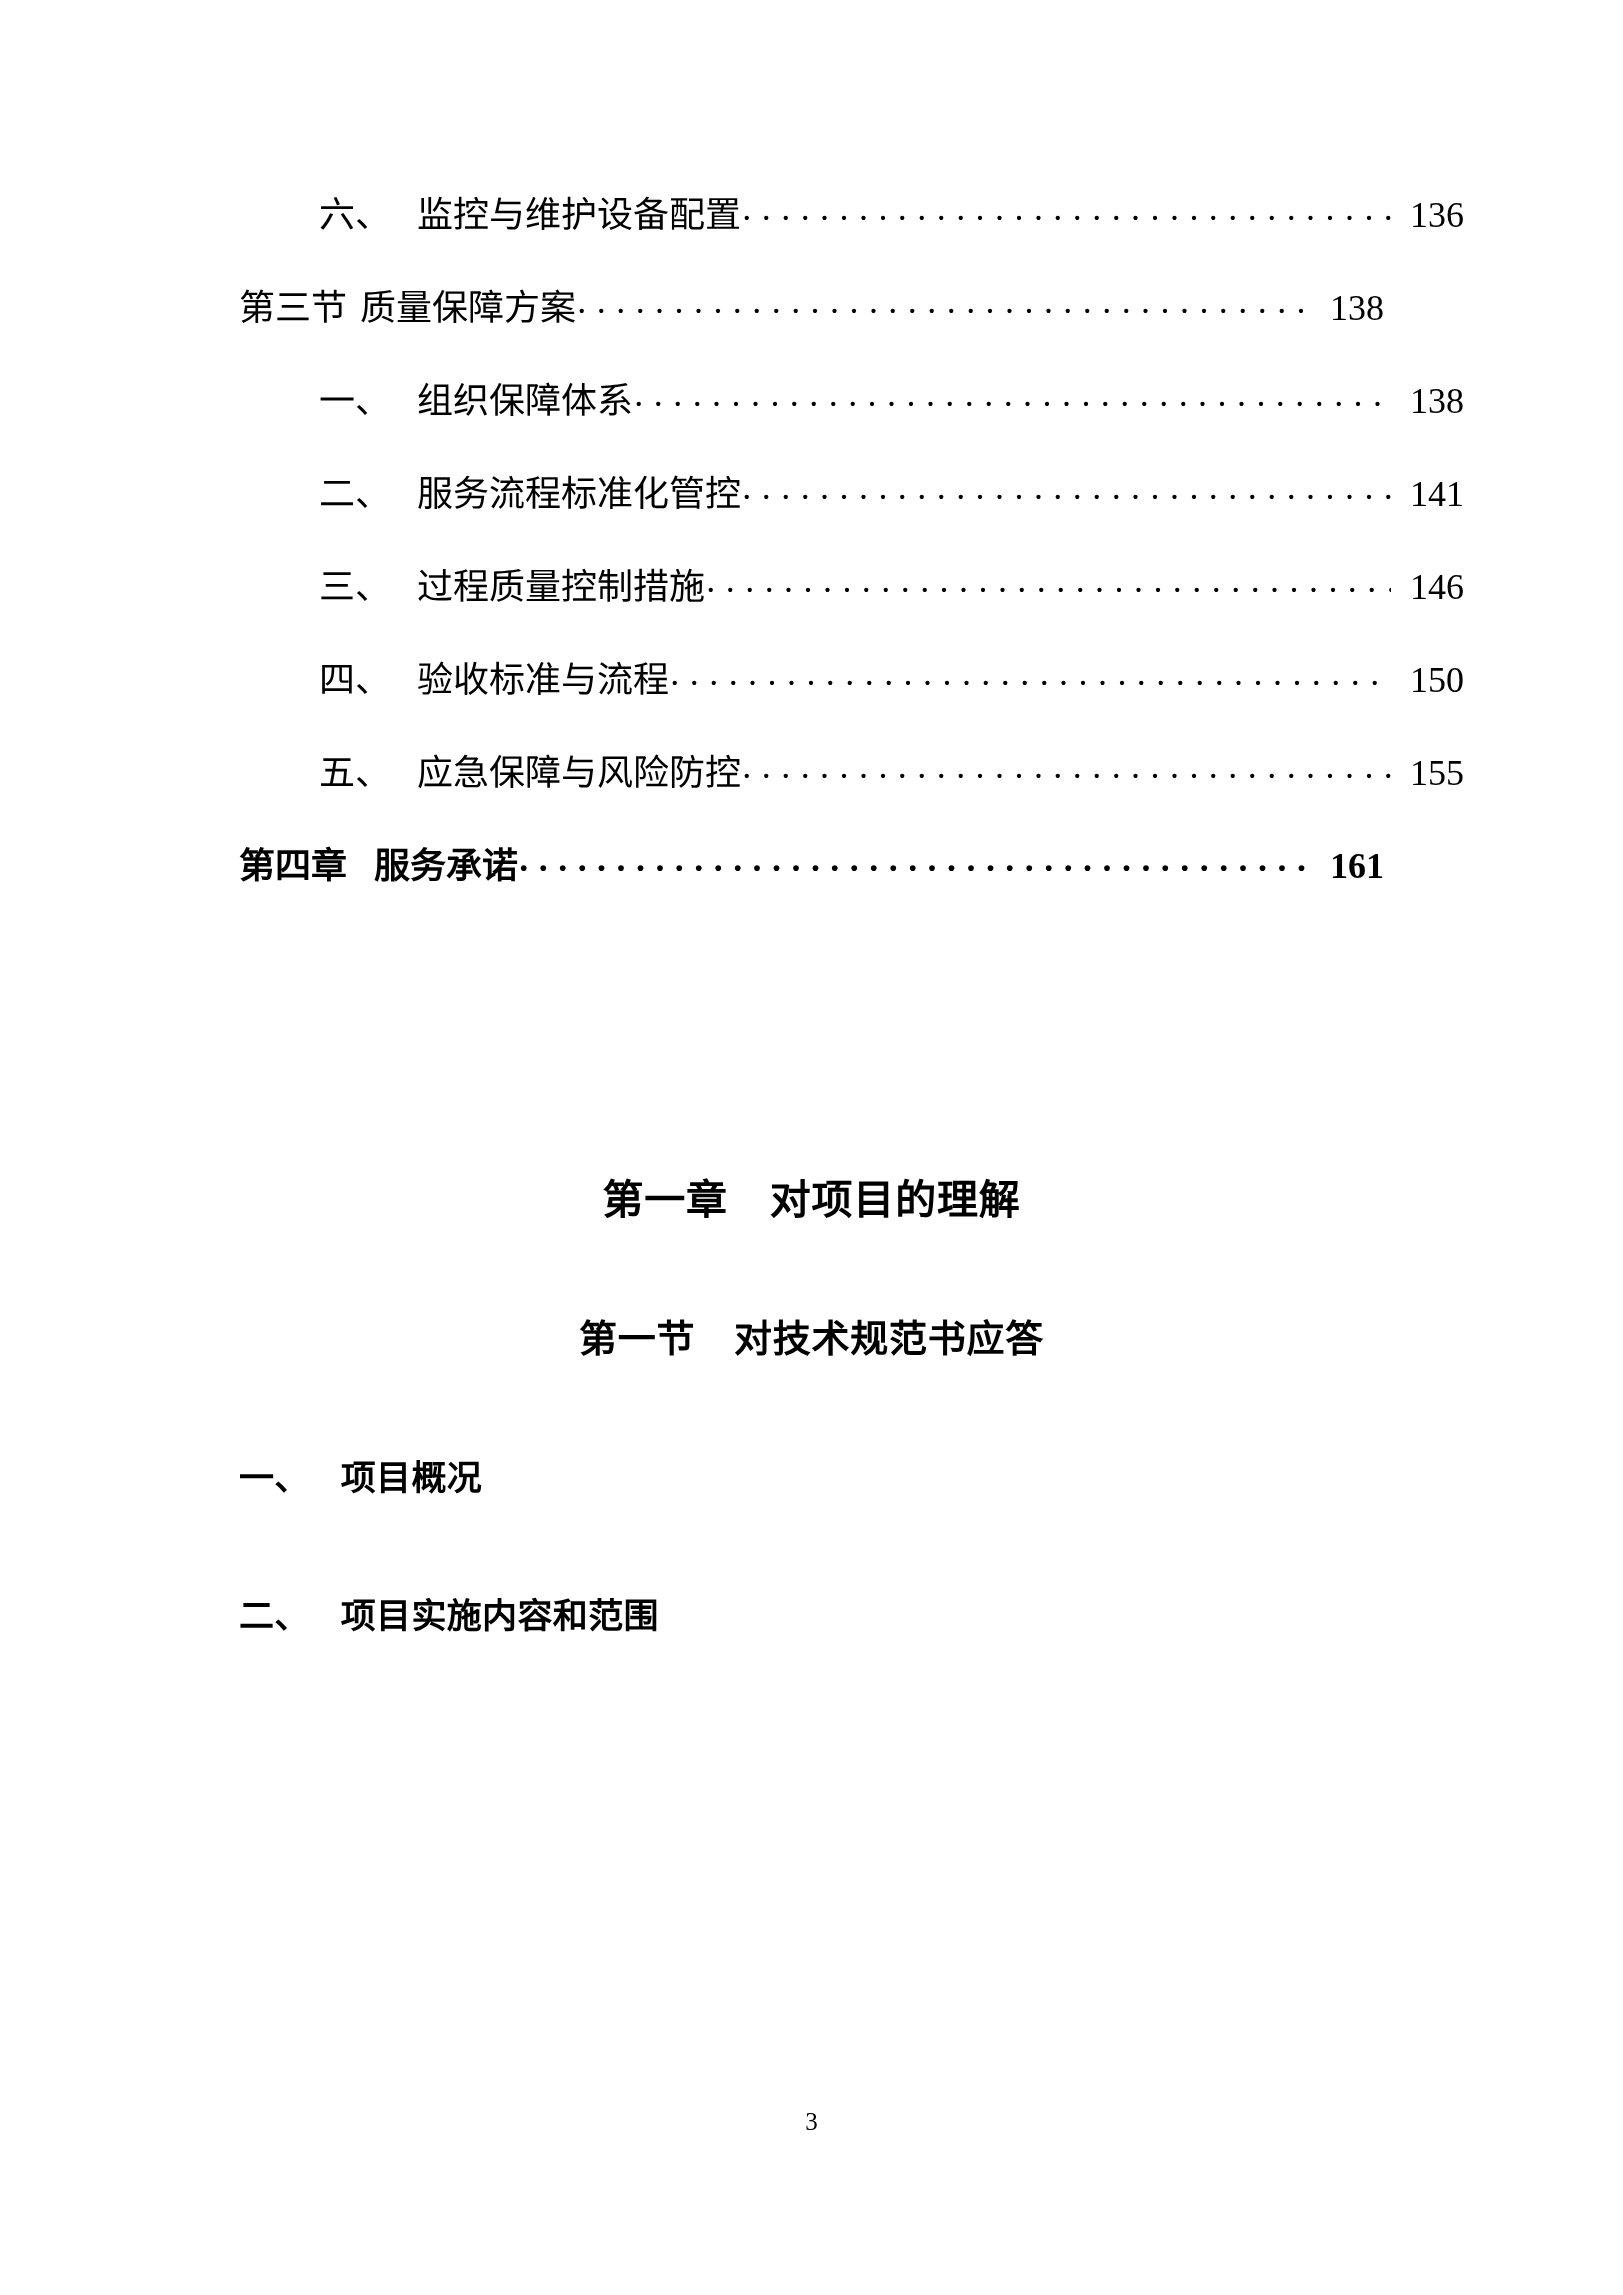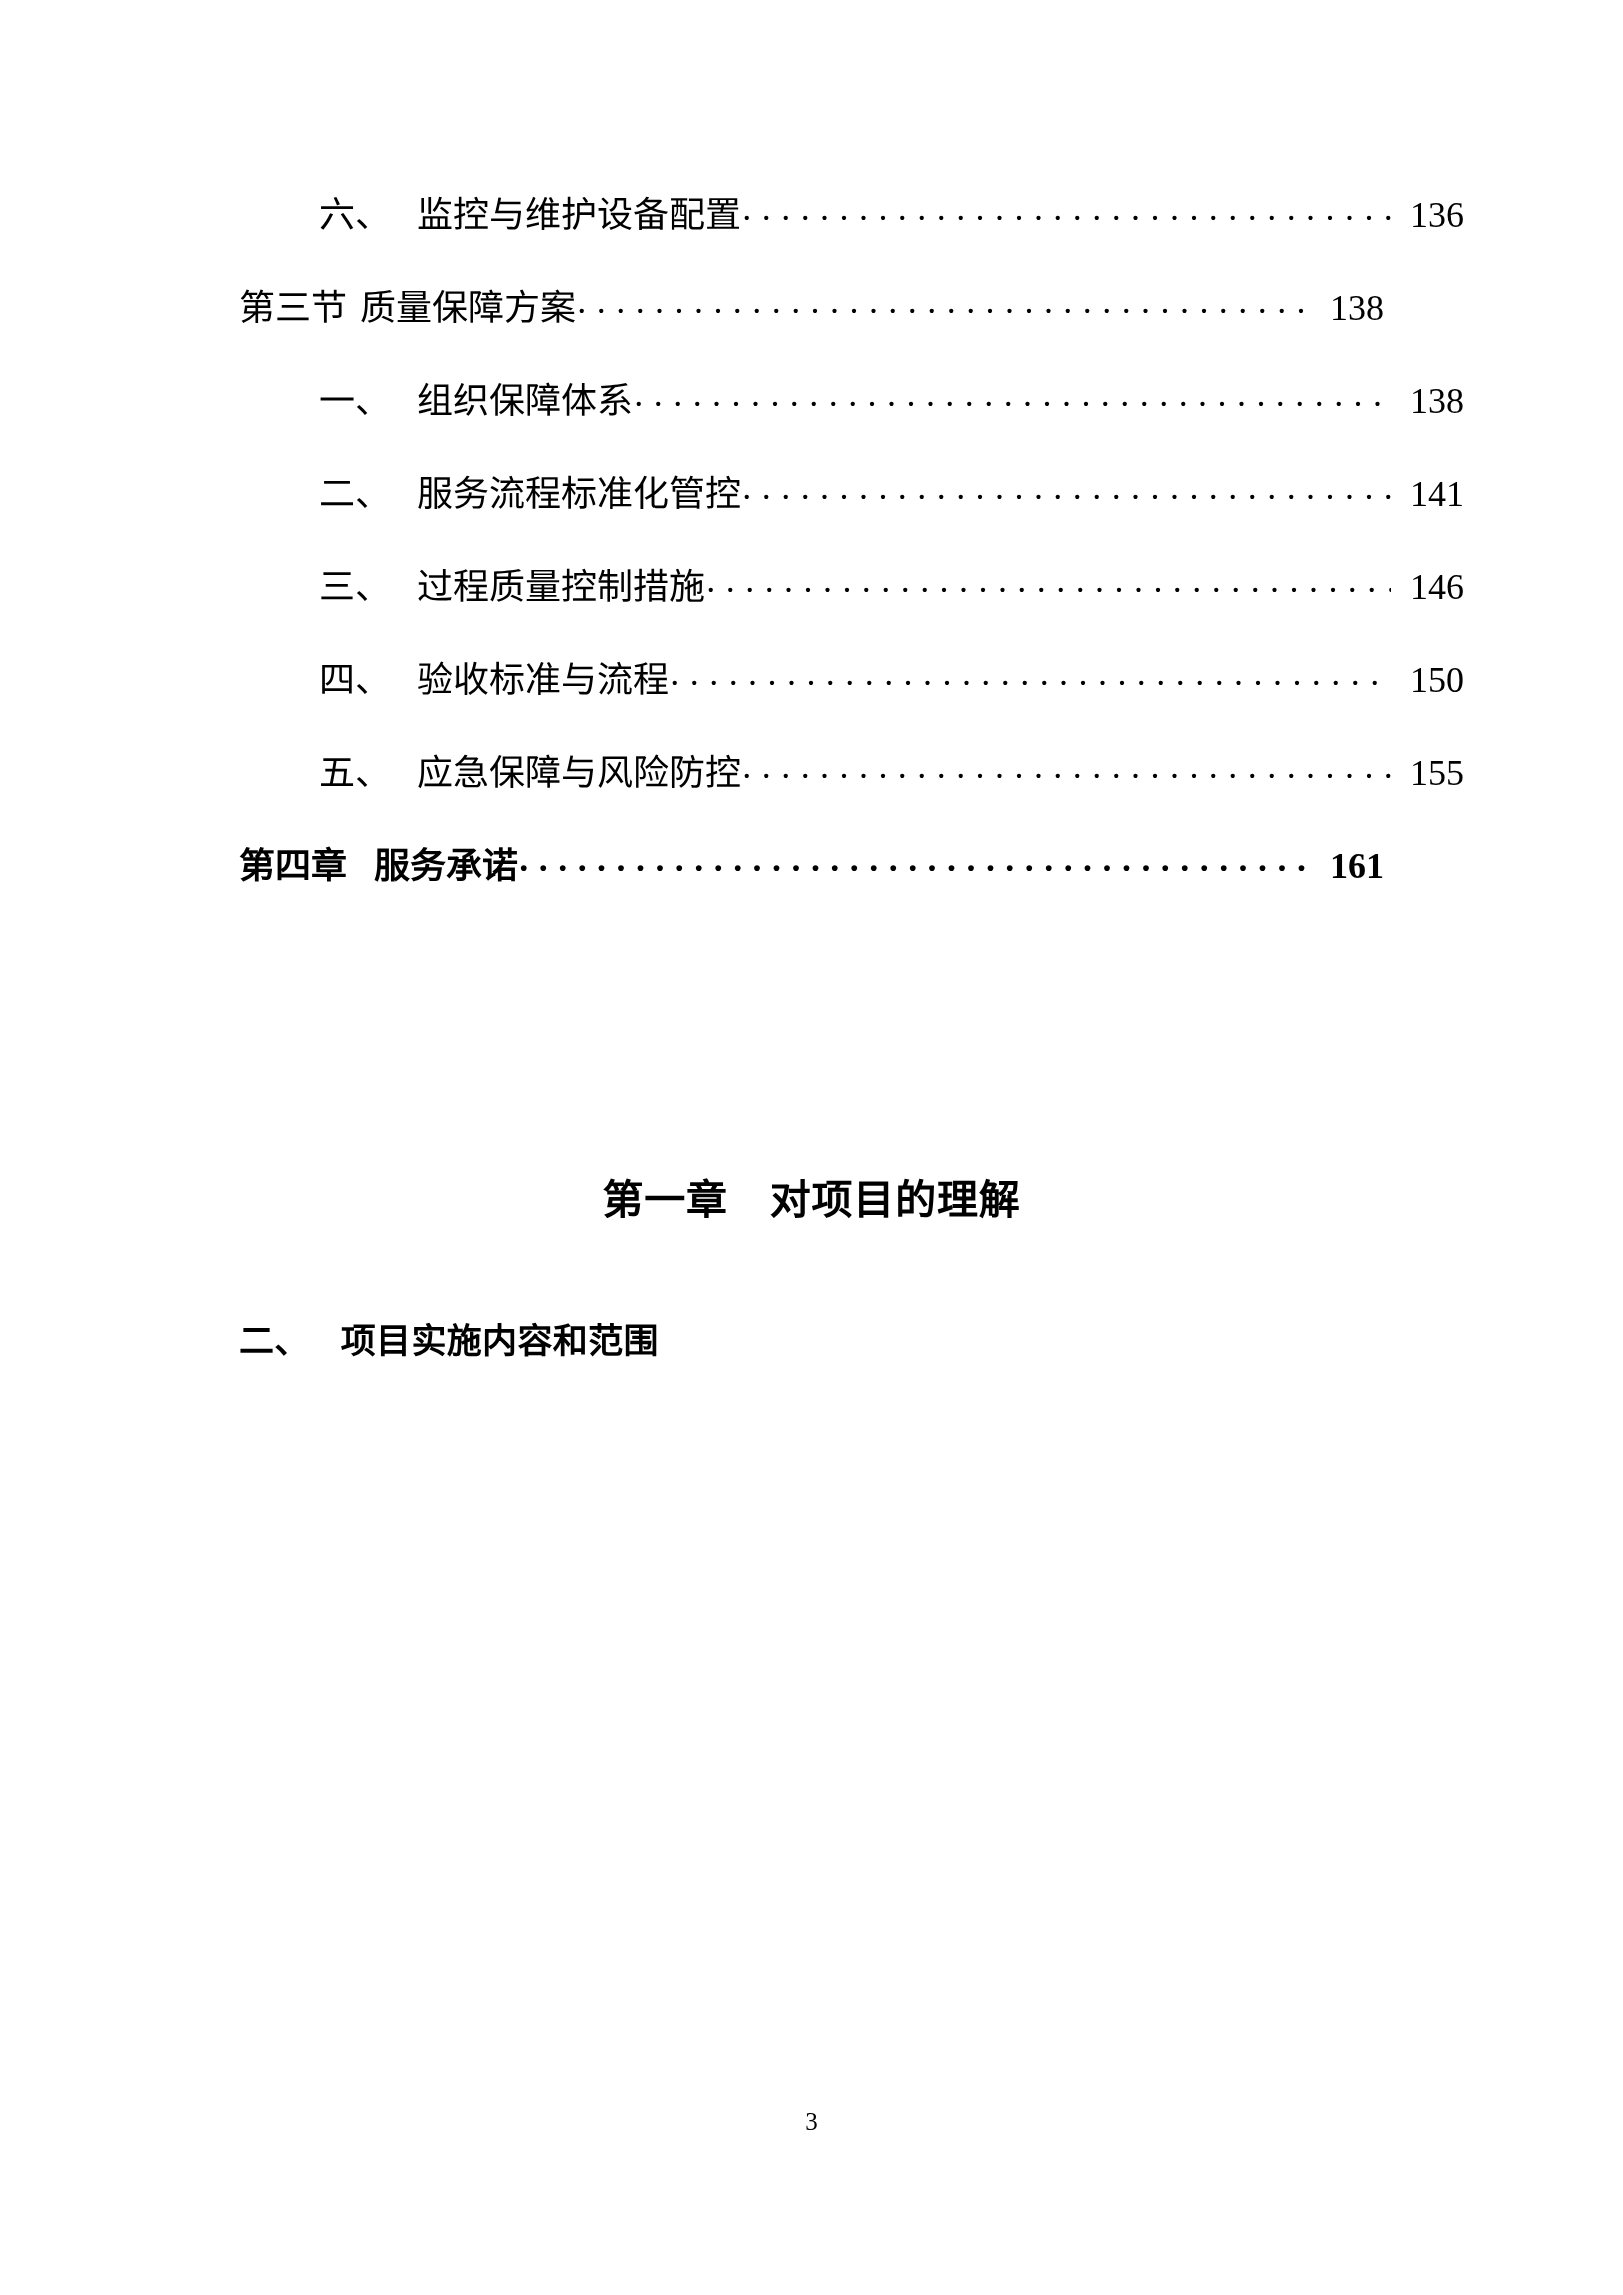--- a/index.html
+++ b/index.html
@@ -190,21 +190,25 @@
         <span class="toc-num">第四章</span>
         <span class="toc-title">服务承诺</span>
         <span class="toc-leader"></span>
         <span class="toc-page">161</span>
       </div>
 
     </div>
 
     <h1 class="chapter-title">第一章　对项目的理解</h1>
 
-
+    <h2 class="section-title">第一节　对技术规范书应答</h2>
+
+    <h3 class="sub-heading">
+      <span class="sh-num">一、</span><span>项目概况</span>
+    </h3>
 
 
 
     <h3 class="sub-heading">
       <span class="sh-num">二、</span><span>项目实施内容和范围</span>
     </h3>
 
 
   </div>
 

